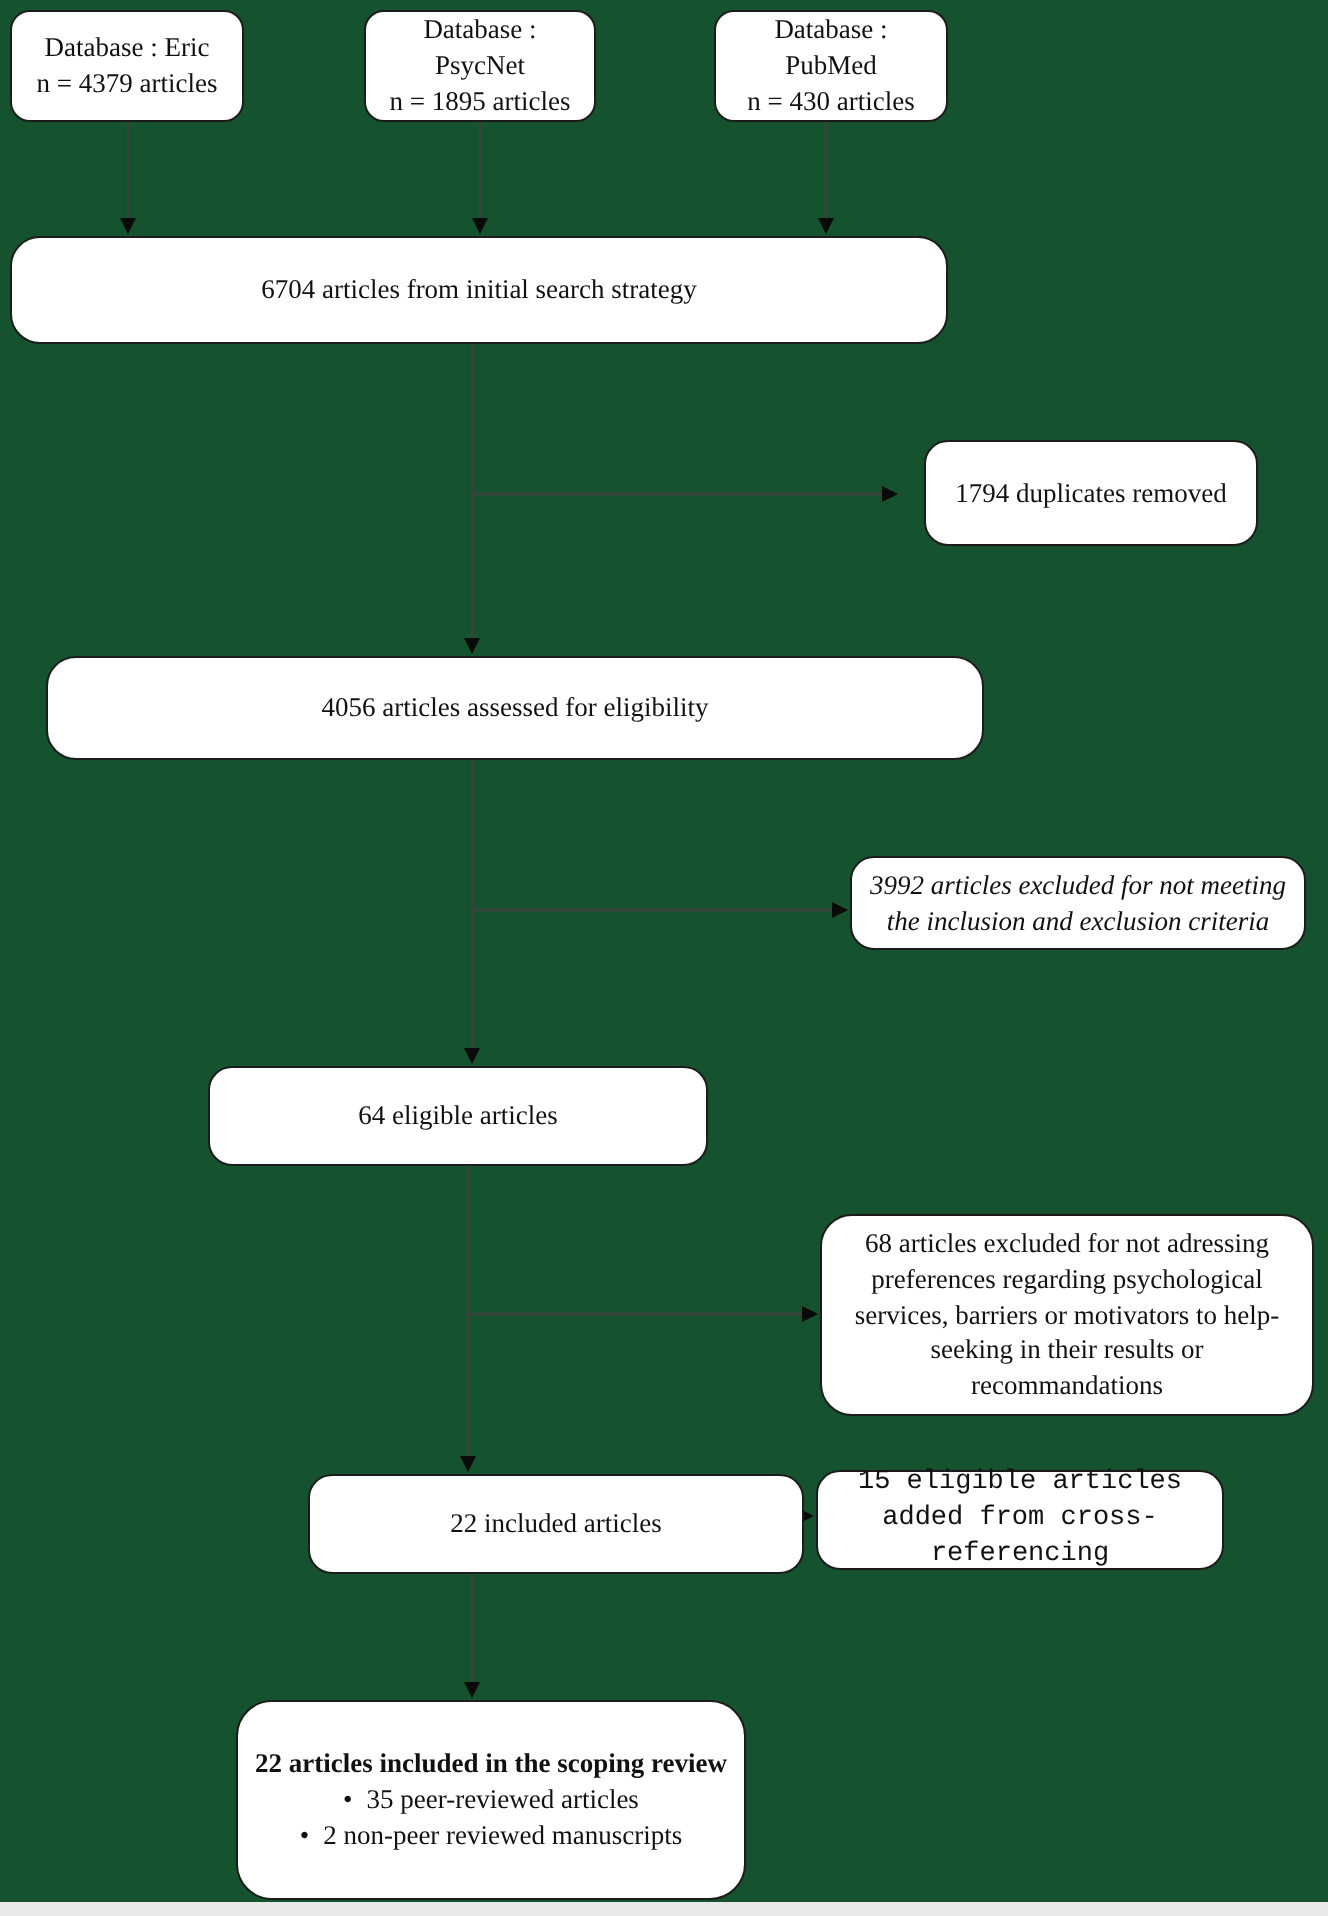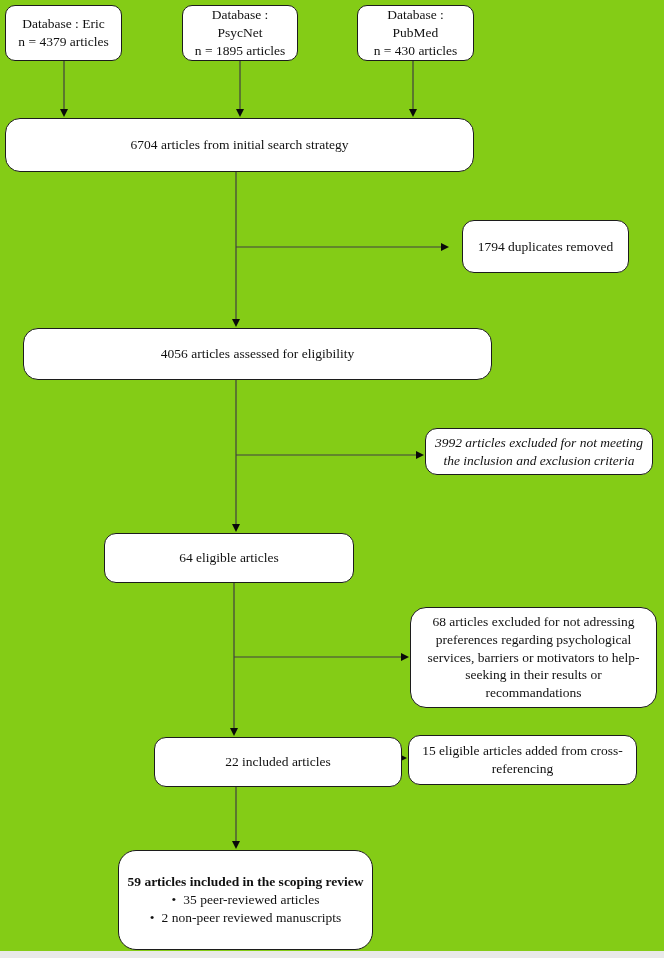--- a/index.html
+++ b/index.html
@@ -1,20 +1,20 @@
 <!DOCTYPE html>
 <html><head>
 <meta charset="utf-8">
 <style>
   html, body { margin: 0; padding: 0; background: #ffffff; }
   #canvas {
     position: relative;
     width: 664px;
     height: 958px;
-    background: #84cc16;
+    background: #14532d;
     font-family: "Liberation Serif", "DejaVu Serif", serif;
     color: #111111;
     overflow: hidden;
   }
   .box {
     position: absolute;
     box-sizing: border-box;
     background: #ffffff;
     border: 1.7px solid #1c1c1c;
     border-radius: 12px;
@@ -31,21 +31,21 @@
   #box-db-eric    { left: 5px;   top: 5px;   width: 117px; height: 56px; border-radius: 10px; }
   #box-db-psycnet { left: 182px; top: 5px;   width: 116px; height: 56px; border-radius: 10px; }
   #box-db-pubmed  { left: 357px; top: 5px;   width: 117px; height: 56px; border-radius: 10px; }
   #box-initial    { left: 5px;   top: 118px; width: 469px; height: 54px; border-radius: 15px; }
   #box-duplicates { left: 450px; top: 220px; width: 167px; height: 53px; border-radius: 12px; margin-left: 12px; }
   #box-assessed   { left: 5px;   top: 328px; width: 469px; height: 52px; border-radius: 15px; margin-left: 18px; }
   #box-excluded1  { left: 425px; top: 428px; width: 228px; height: 47px; border-radius: 12px; padding: 2px 6px; font-style: italic; }
   #box-eligible   { left: 104px; top: 533px; width: 250px; height: 50px; border-radius: 12px; }
   #box-excluded2  { left: 410px; top: 607px; width: 247px; height: 101px; border-radius: 16px; padding: 4px 8px; }
   #box-included   { left: 122px; top: 737px; width: 248px; height: 50px; border-radius: 12px; margin-left: 32px; }
-  #box-crossref   { left: 408px; top: 735px; width: 229px; height: 50px; border-radius: 12px; }
+  #box-crossref   { left: 408px; top: 735px; width: 204px; height: 50px; border-radius: 12px; font-family: Liberation Mono, monospace; }
   #box-final      { left: 118px; top: 850px; width: 255px; height: 100px; border-radius: 18px; }
   .final-title { font-weight: bold; }
   .bullet-line { display: block; }
   .bullet-line .bullet { padding-right: 7px; }
   #connectors {
     position: absolute;
     left: 0; top: 0;
     width: 664px; height: 958px;
     pointer-events: none;
   }
@@ -156,19 +156,19 @@
 
   <div class="box" id="box-included">
     <span class="line">22 included articles</span>
   </div>
 
   <div class="box" id="box-crossref">
     <span class="line">15 eligible articles added from cross-referencing</span>
   </div>
 
   <div class="box" id="box-final">
-    <span class="line final-title">59 articles included in the scoping review</span>
+    <span class="line final-title">22 articles included in the scoping review</span>
     <span class="bullet-line"><span class="bullet">•</span><span>35 peer-reviewed articles</span></span>
     <span class="bullet-line"><span class="bullet">•</span><span>2 non-peer reviewed manuscripts</span></span>
   </div>
 
   <div id="page-edge-strip"></div>
 </div>
 
 </body></html>

